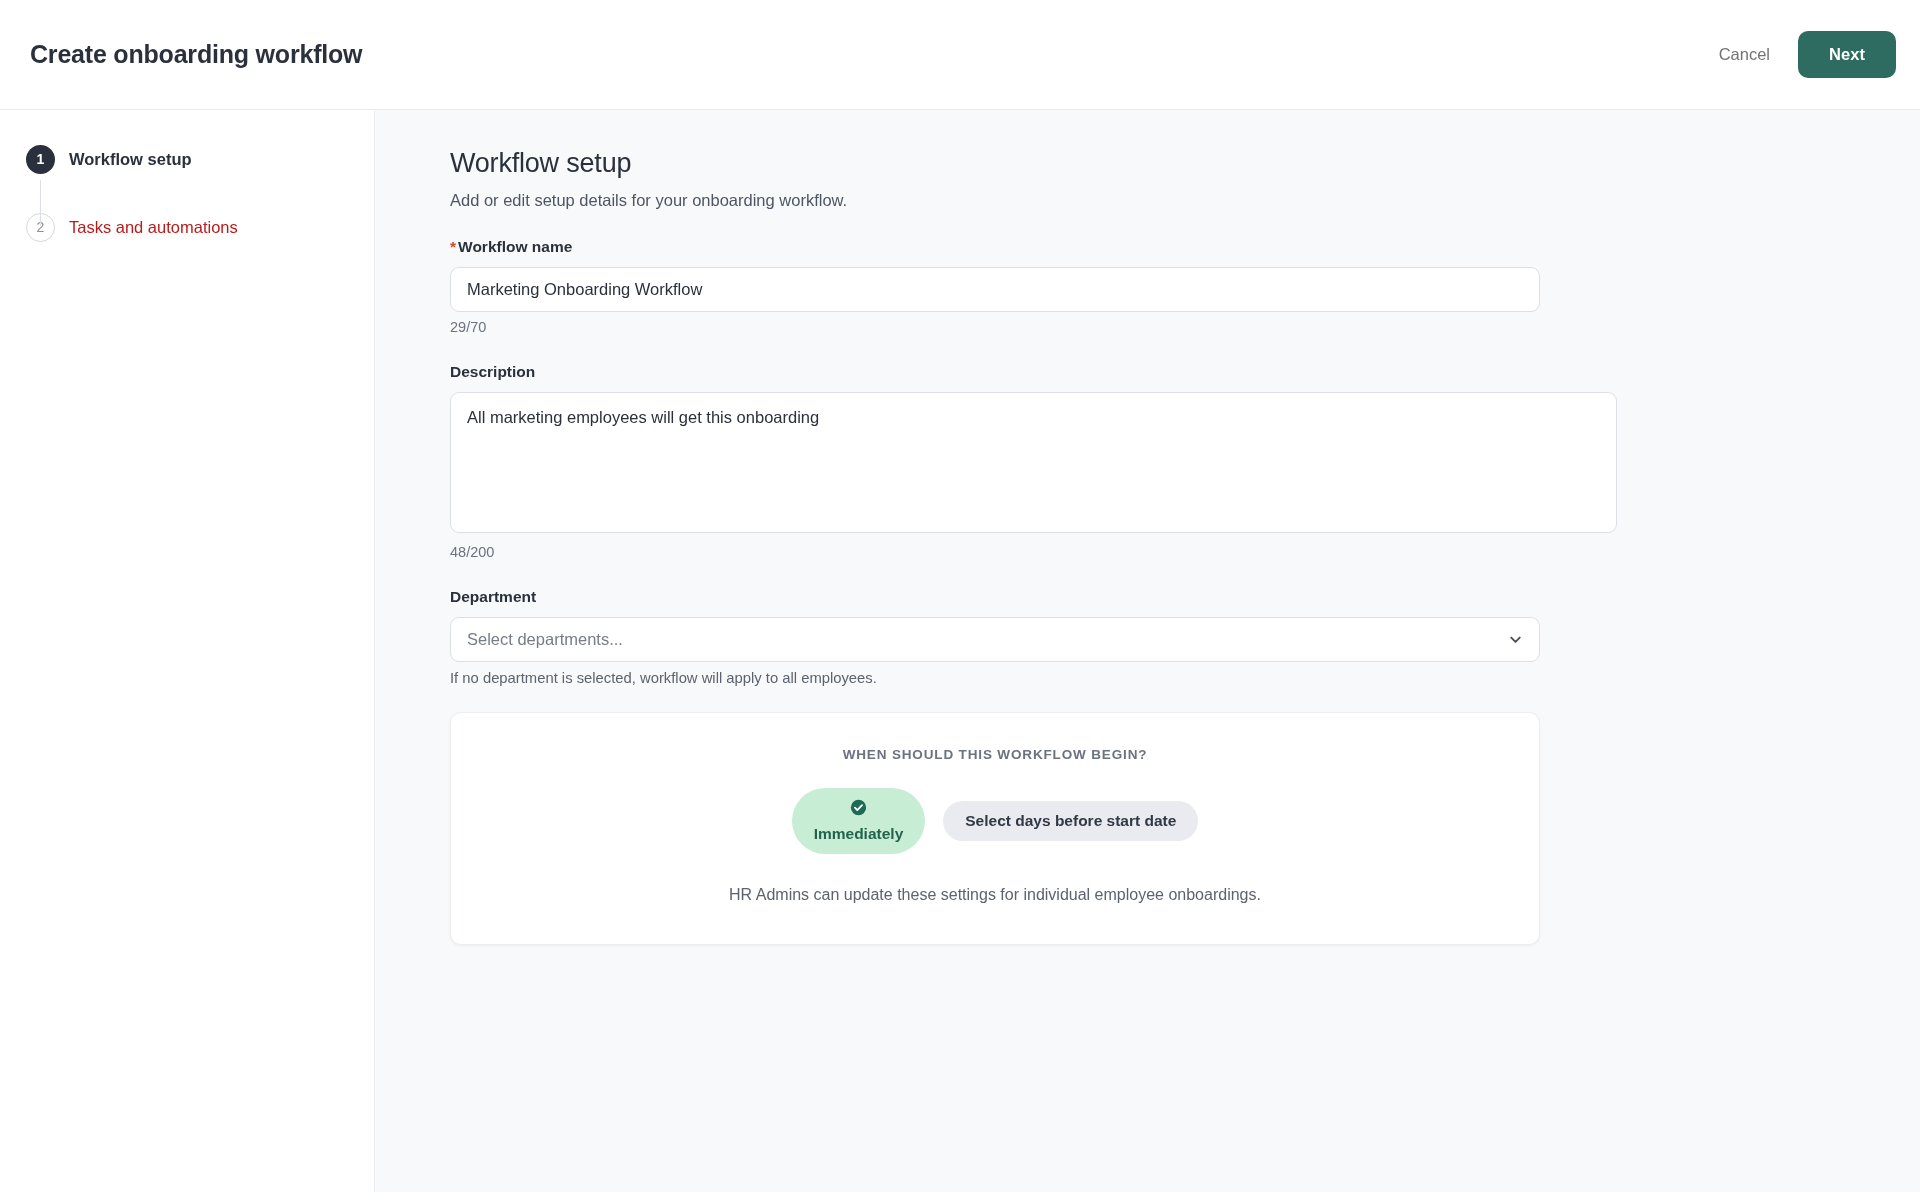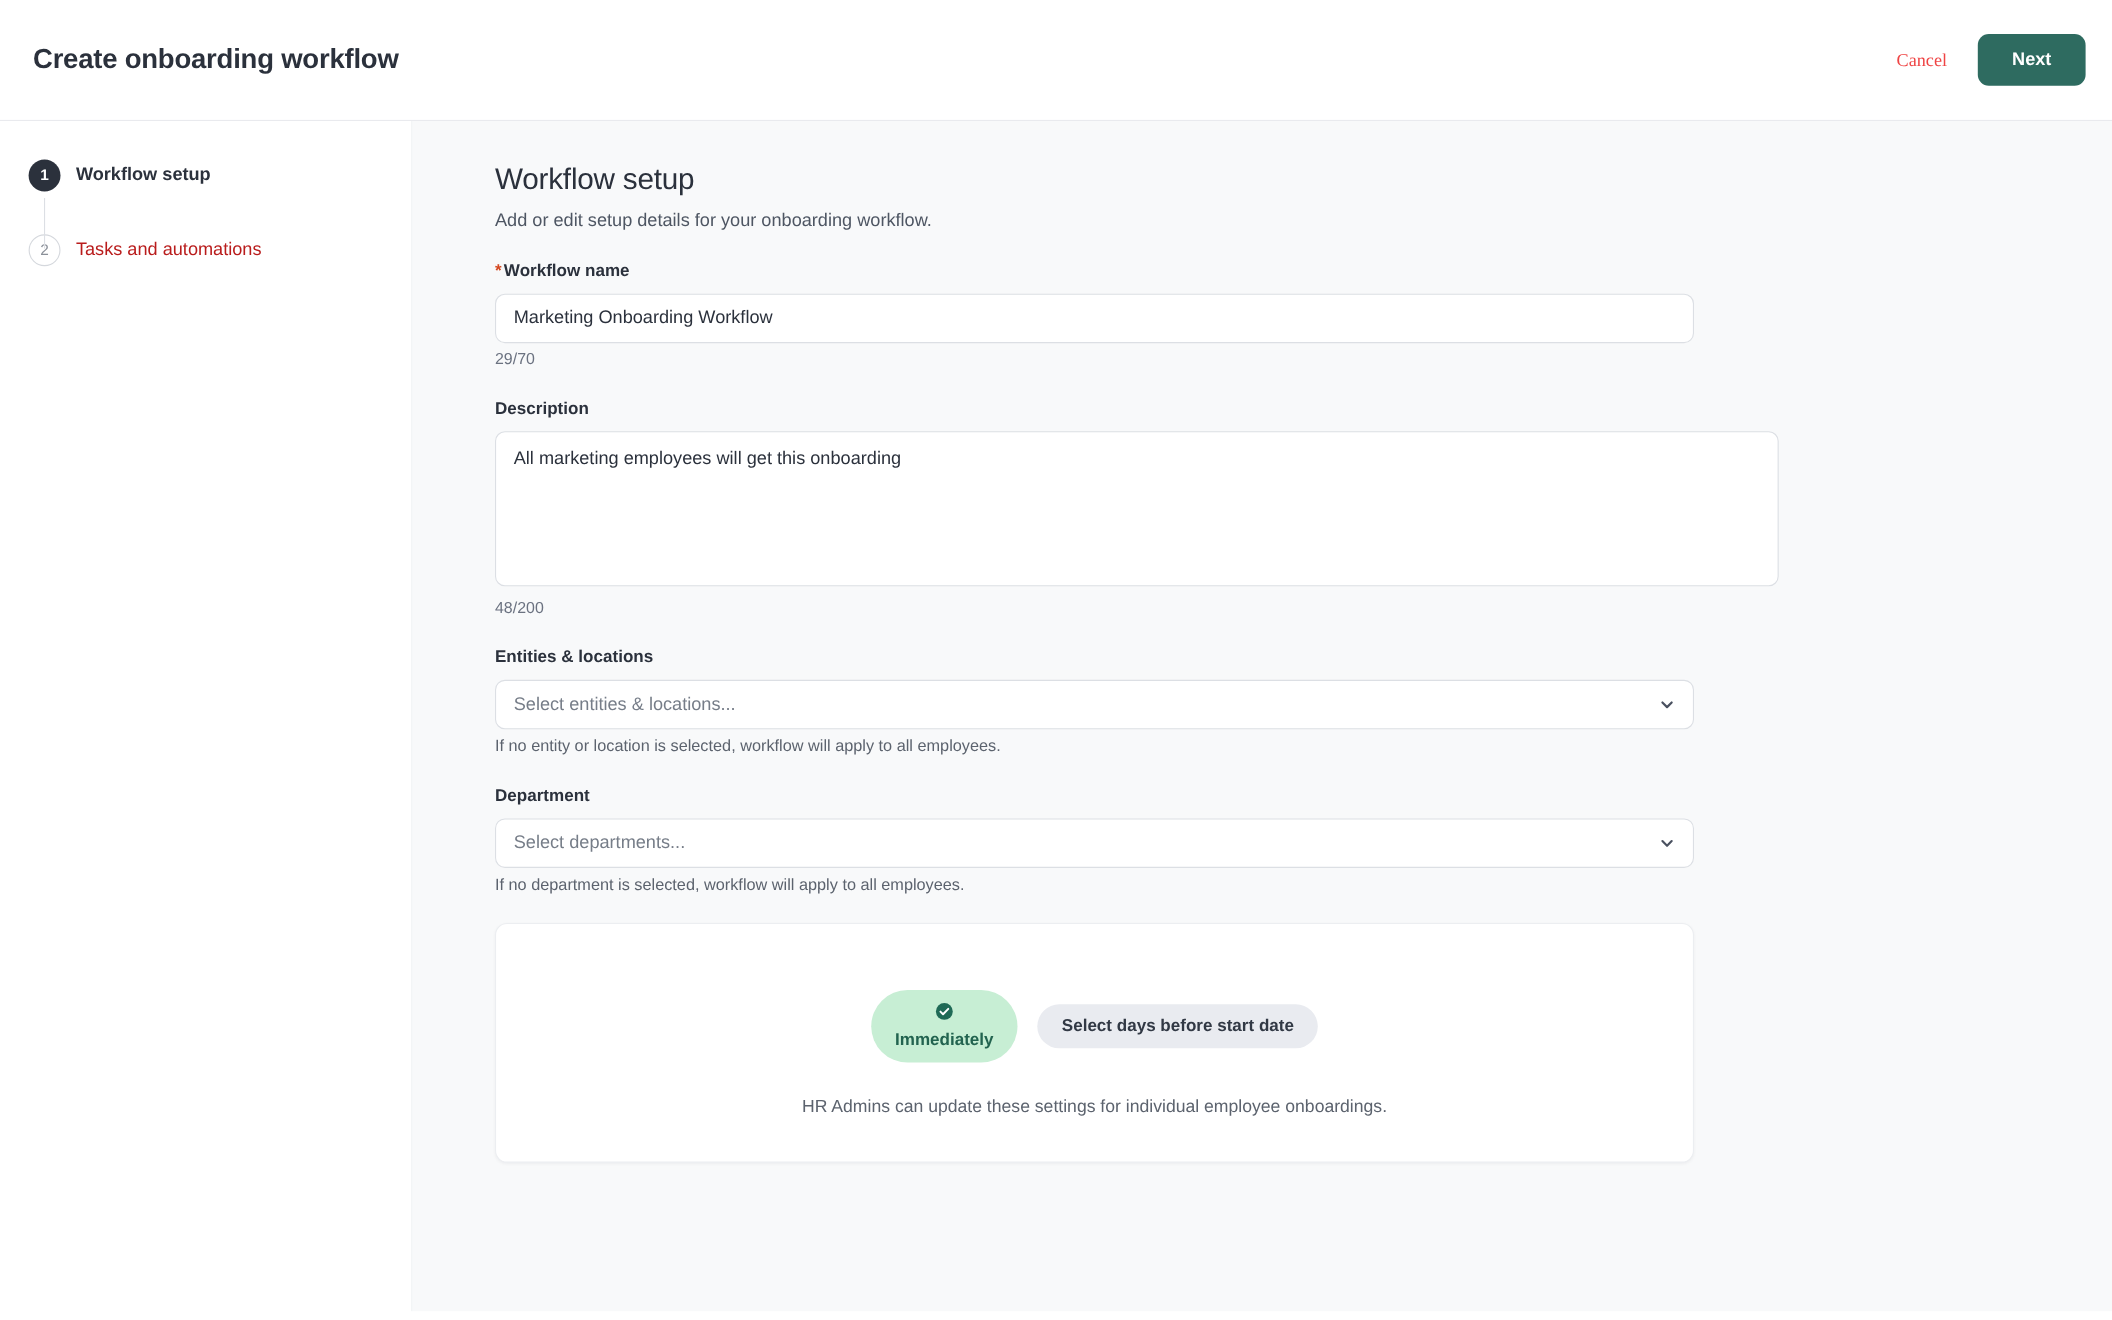--- a/index.html
+++ b/index.html
@@ -37,23 +37,23 @@
 
   .topbar-actions {
     display: flex;
     align-items: center;
     gap: 14px;
   }
 
   .btn-cancel {
     background: transparent;
     border: none;
-    font-family: Liberation Serif, serif;
-    font-size: 16.5px;
-    color: #ef4444;
+    font-family: Liberation Sans, sans-serif;
+    font-size: 16.5px;
+    color: #737373;
     padding: 10px 14px;
     cursor: pointer;
     border-radius: 8px;
   }
 
   .btn-next {
     background: #2e6b60;
     border: none;
     font-family: inherit;
     font-size: 16.5px;
@@ -345,47 +345,36 @@
         <input class="text-input" type="text" value="Marketing Onboarding Workflow" style="">
         <div class="counter">29/70</div>
       </div>
 
       <div class="field">
         <label class="field-label">Description</label>
         <textarea class="textarea-input" style="">All marketing employees will get this onboarding</textarea>
         <div class="counter">48/200</div>
       </div>
 
-      <div class="field">
-        <label class="field-label">Entities &amp; locations</label>
-        <div class="select-wrap">
-          <div class="select-box">
-            <span class="select-placeholder">Select entities &amp; locations...</span>
-            <svg class="chevron" viewBox="0 0 16 16">
-              <path d="M3.5 6 L8 10.5 L12.5 6" fill="none" stroke="#4a5160" stroke-width="2.1" stroke-linecap="round" stroke-linejoin="round"></path>
-            </svg>
-          </div>
-        </div>
-        <div class="helper">If no entity or location is selected, workflow will apply to all employees.</div>
-      </div>
 
       <div class="field">
         <label class="field-label">Department</label>
         <div class="select-wrap">
           <div class="select-box">
             <span class="select-placeholder">Select departments...</span>
             <svg class="chevron" viewBox="0 0 16 16">
               <path d="M3.5 6 L8 10.5 L12.5 6" fill="none" stroke="#4a5160" stroke-width="2.1" stroke-linecap="round" stroke-linejoin="round"></path>
             </svg>
           </div>
         </div>
         <div class="helper">If no department is selected, workflow will apply to all employees.</div>
       </div>
 
       <div class="begin-card">
+        <div class="begin-title">WHEN SHOULD THIS WORKFLOW BEGIN?</div>
         <div class="chip-row">
           <button class="chip selected">
             <svg class="check-icon" viewBox="0 0 20 20">
               <circle cx="10" cy="10" r="9" fill="#1f6a56"></circle>
               <path d="M5.8 10.2 L8.6 13 L14.2 7.2" fill="none" stroke="#ffffff" stroke-width="2.1" stroke-linecap="round" stroke-linejoin="round"></path>
             </svg>
             <span>Immediately</span>
           </button>
           <button class="chip unselected">
             <span>Select days before start date</span>

